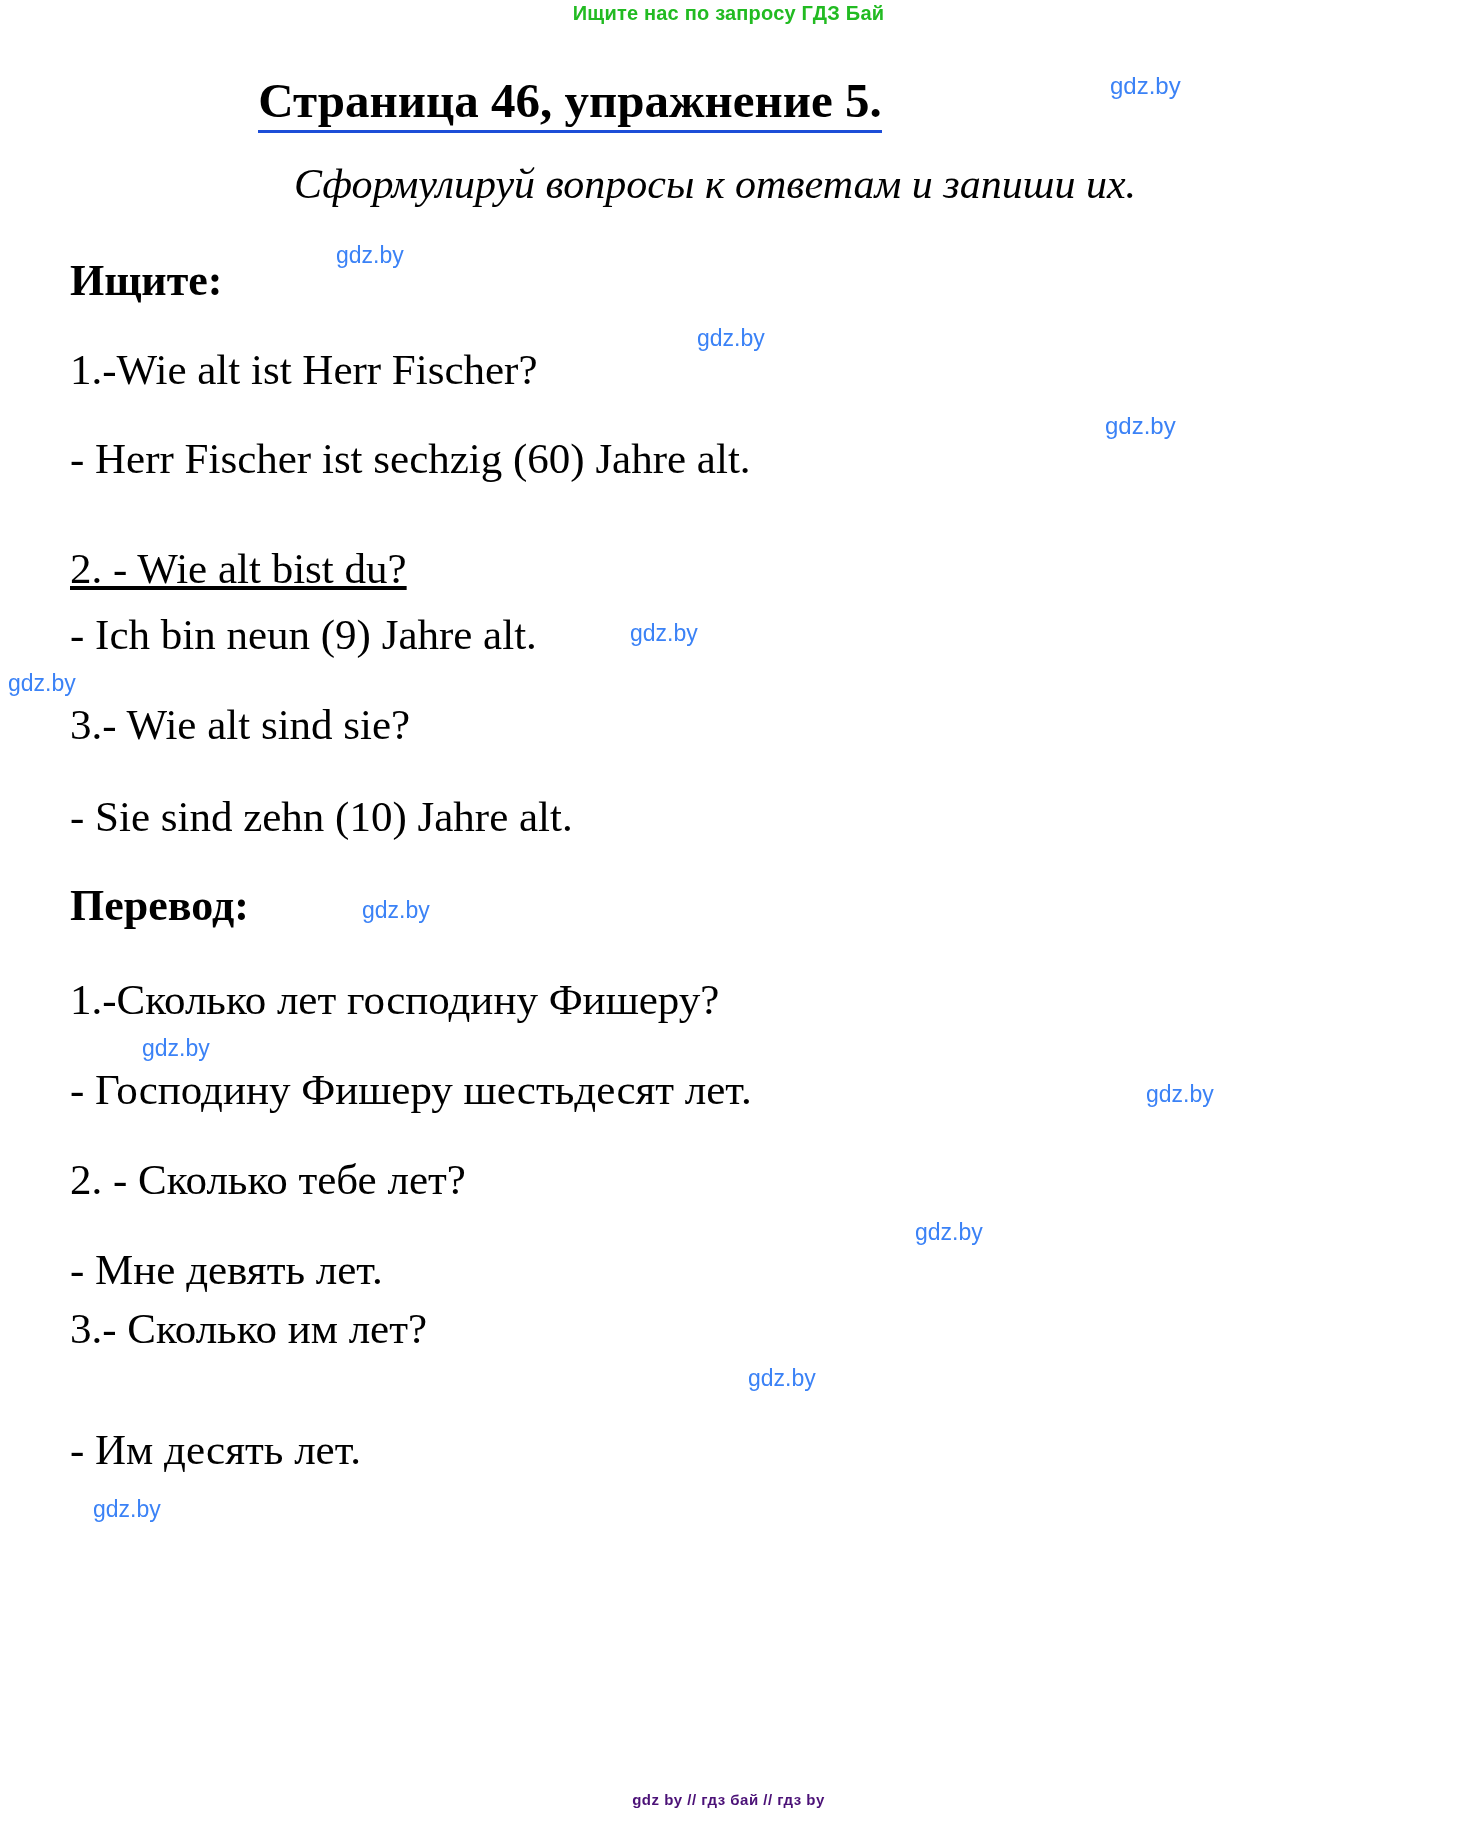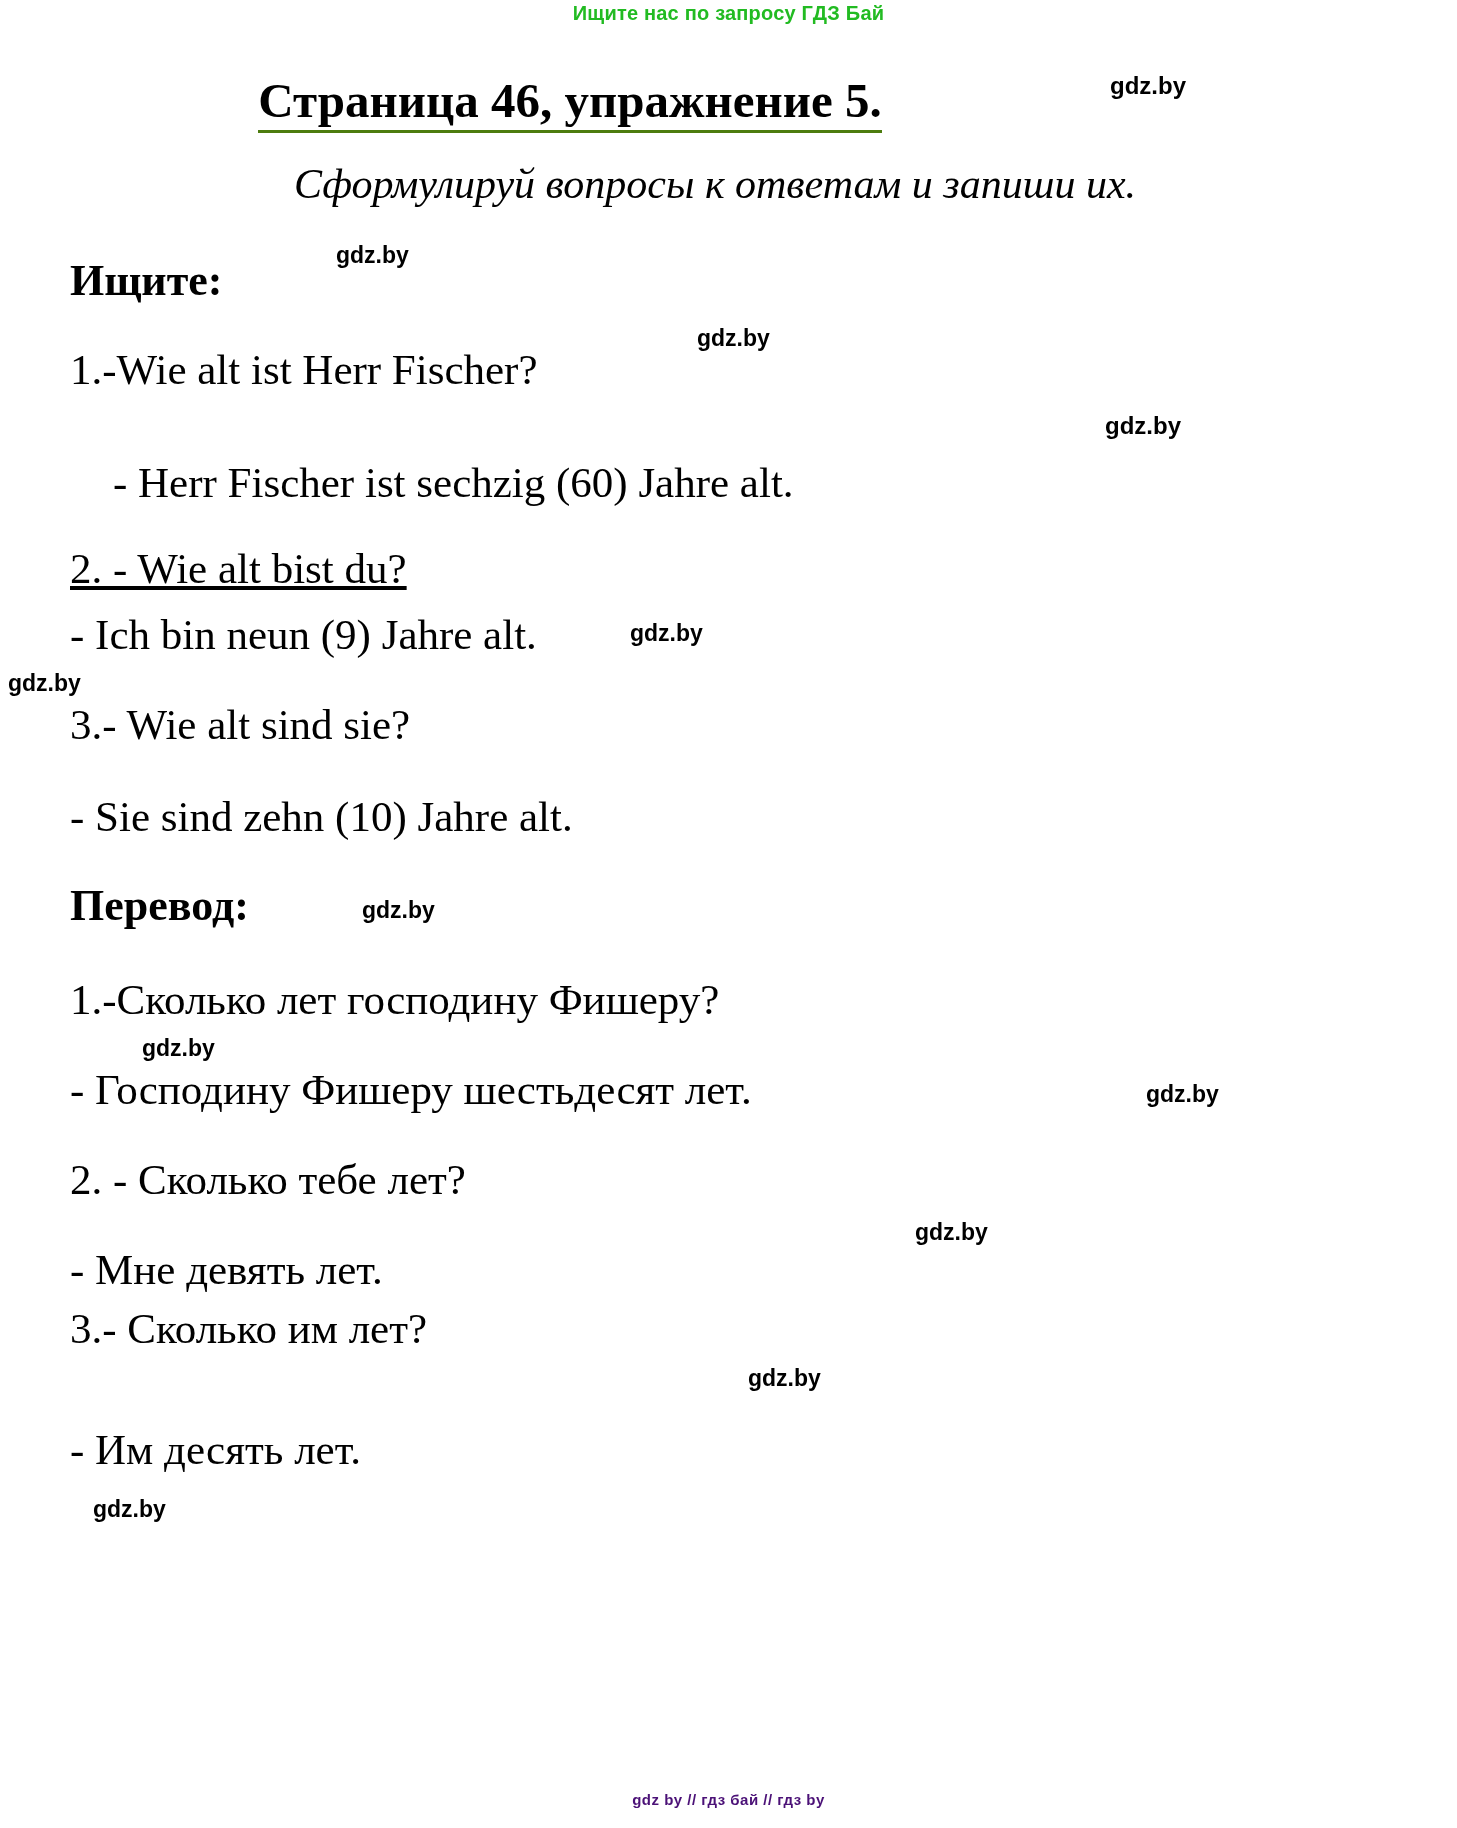--- a/index.html
+++ b/index.html
@@ -48,24 +48,23 @@
     font-size: 15px;
     color: #4b1177;
     letter-spacing: 0.5px;
   }
 
   
   .wm {
     position: absolute;
     font-family: "Liberation Sans", sans-serif;
     font-size: 22px;
-    color: #000000;
+    color: #3b82f6;
     white-space: nowrap;
     pointer-events: none;
-    font-weight: bold;
   }
 
   
   .doc {
     position: absolute;
     top: 0;
     left: 0;
     width: 1457px;
   }
 
@@ -74,21 +73,21 @@
     top: 72px;
     left: 0;
     width: 1140px;
     text-align: center;
     font-size: 49px;
     font-weight: bold;
     color: #000;
     white-space: nowrap;
   }
   .title span {
-    border-bottom: 3px solid #4d7c0f;
+    border-bottom: 3px solid #1d4ed8;
     padding-bottom: 2px;
   }
 
   .subtitle {
     position: absolute;
     top: 160px;
     left: 0;
     width: 1430px;
     text-align: center;
     font-size: 42px;
@@ -125,21 +124,21 @@
 
     <div class="title">
       <span>Страница 46, упражнение 5.</span>
     </div>
 
     <div class="subtitle">Сформулируй вопросы к ответам и запиши их.</div>
 
     <div class="sect-label" id="answer-label" style="top: 255px;">Ищите:</div>
 
     <div class="line" id="ans-0" style="top: 345px;">1.-Wie alt ist Herr Fischer?</div>
-    <div class="line" id="ans-1" style="top: 458px; margin-left: 43px;">- Herr Fischer ist sechzig (60) Jahre alt.</div>
+    <div class="line" id="ans-1" style="top: 434px;">- Herr Fischer ist sechzig (60) Jahre alt.</div>
     <div class="line" id="ans-2" style="top: 544px; text-decoration: underline;">2. - Wie alt bist du?</div>
     <div class="line" id="ans-3" style="top: 610px;">- Ich bin neun (9) Jahre alt.</div>
     <div class="line" id="ans-4" style="top: 700px;">3.- Wie alt sind sie?</div>
     <div class="line" id="ans-5" style="top: 792px;">- Sie sind zehn (10) Jahre alt.</div>
 
     <div class="sect-label" id="translation-label" style="top: 880px;">Перевод:</div>
 
     <div class="line" id="tr-0" style="top: 975px;">1.-Сколько лет господину Фишеру?</div>
     <div class="line" id="tr-1" style="top: 1065px;">- Господину Фишеру шестьдесят лет.</div>
     <div class="line" id="tr-2" style="top: 1155px;">2. - Сколько тебе лет?</div>

